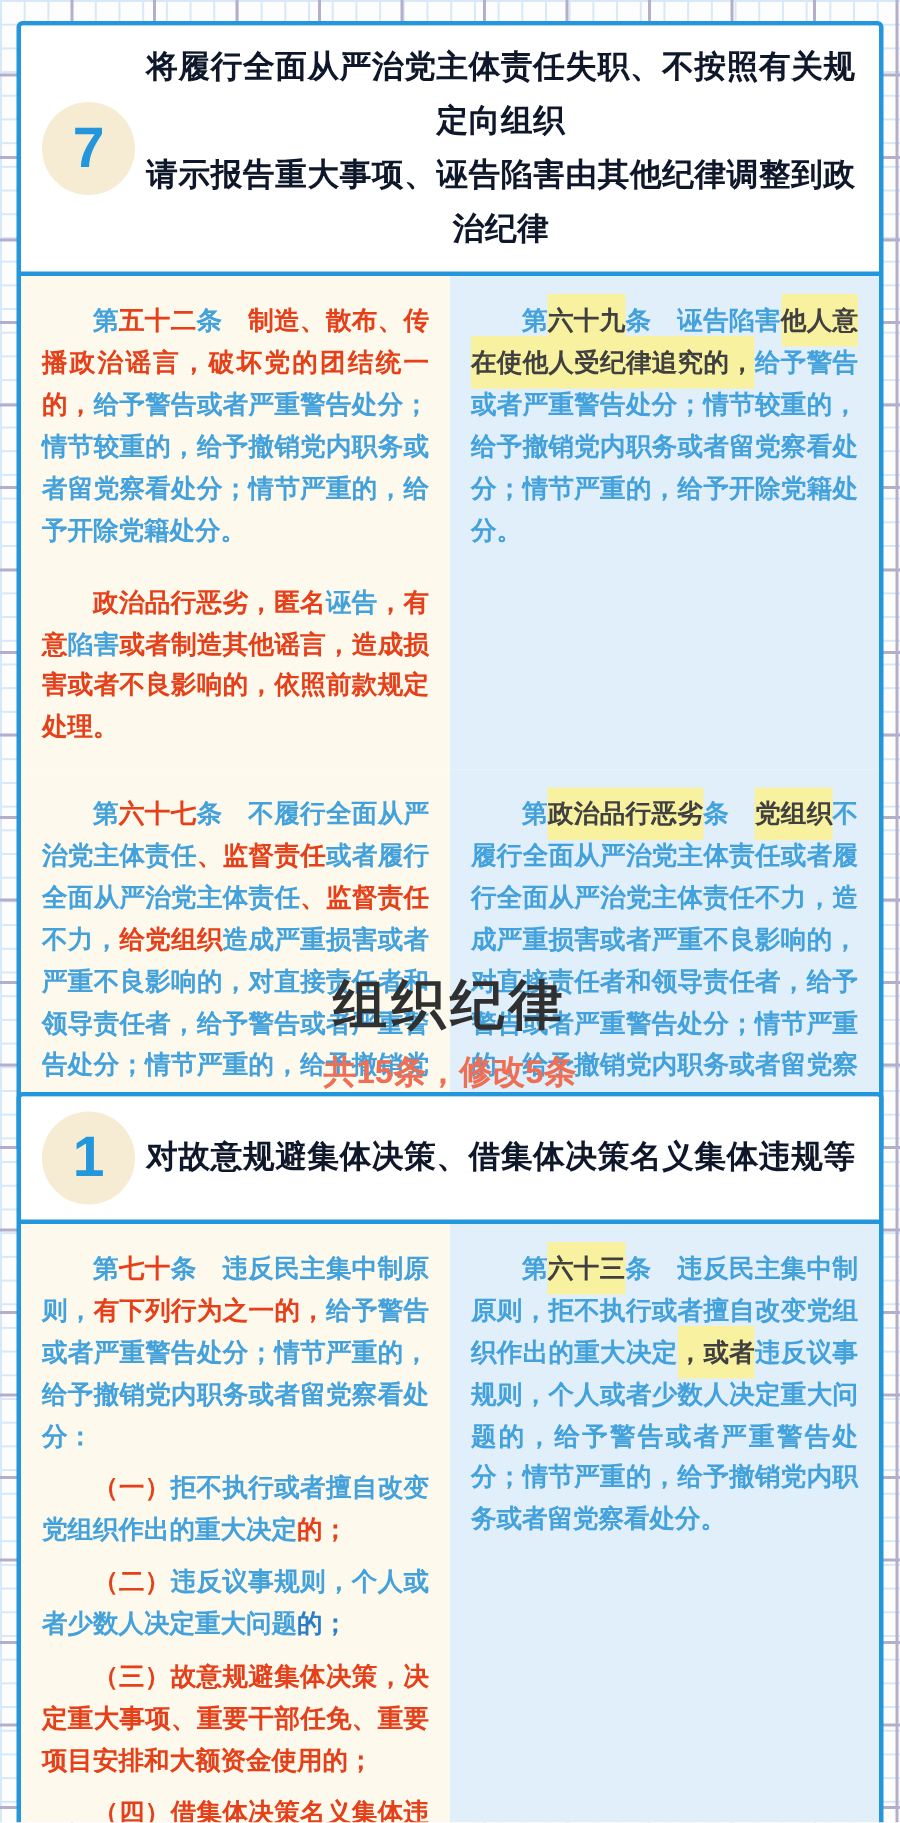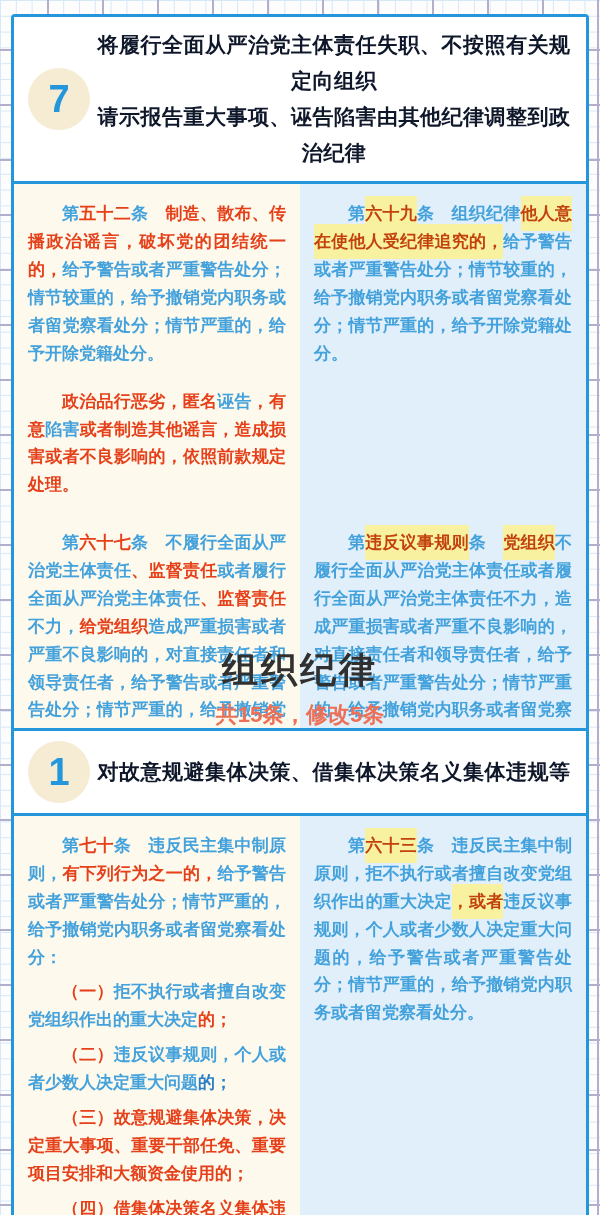--- a/index.html
+++ b/index.html
@@ -76,21 +76,21 @@
   }
   .cell.left  { background: #fdf9ec; }
   .cell.right { background: #e0effa; }
   .para, .item { text-indent: 2em; }
   .para { margin-top: 12px; }
   .para.second { margin-top: 20px; }
   .item { margin-top: 7px; }
   .seg-b  { color: #43a1dc; font-weight: 600; }
   .seg-r  { color: #e54019; font-weight: 700; }
   .seg-bb { color: #2a7fc7; font-weight: 700; }
-  .seg-h  { color: #c2410c; font-weight: 600; background: #f8f2a0; padding: 8px 0; }
+  .seg-h  { color: #404040; font-weight: 600; background: #f8f2a0; padding: 8px 0; }
   .section-divider {
     position: absolute;
     top: 646px;
     left: 0;
     width: 600px;
     text-align: center;
   }
   .section-title {
     font-size: 36px;
     font-weight: 800;
@@ -116,27 +116,27 @@
         <div>将履行全面从严治党主体责任失职、不按照有关规定向组织</div>
         <div>请示报告重大事项、诬告陷害由其他纪律调整到政治纪律</div>
       </div>
     </header>
     <div class="cols">
       <div class="cell left">
         <p class="para"><span class="seg-b">第</span><span class="seg-r">五十二</span><span class="seg-b">条　</span><span class="seg-r">制造、散布、传播政治谣言，破坏党的团结统一的，</span><span class="seg-b">给予警告或者严重警告处分；情节较重的，给予撤销党内职务或者留党察看处分；情节严重的，给予开除党籍处分。</span></p>
         <p class="para second"><span class="seg-r">政治品行恶劣，匿名</span><span class="seg-b">诬告</span><span class="seg-r">，有意</span><span class="seg-b">陷害</span><span class="seg-r">或者制造其他谣言，造成损害或者不良影响的，依照前款规定处理。</span></p>
       </div>
       <div class="cell right">
-        <p class="para"><span class="seg-b">第</span><span class="seg-h">六十九</span><span class="seg-b">条　组织纪律</span><span class="seg-h">他人意在使他人受纪律追究的，</span><span class="seg-b">给予警告或者严重警告处分；情节较重的，给予撤销党内职务或者留党察看处分；情节严重的，给予开除党籍处分。</span></p>
+        <p class="para"><span class="seg-b">第</span><span class="seg-h">六十九</span><span class="seg-b">条　诬告陷害</span><span class="seg-h">他人意在使他人受纪律追究的，</span><span class="seg-b">给予警告或者严重警告处分；情节较重的，给予撤销党内职务或者留党察看处分；情节严重的，给予开除党籍处分。</span></p>
       </div>
       <div class="cell left">
         <p class="para"><span class="seg-b">第</span><span class="seg-r">六十七</span><span class="seg-b">条　不履行全面从严治党主体责任</span><span class="seg-r">、监督责任</span><span class="seg-b">或者履行全面从严治党主体责任</span><span class="seg-r">、监督责任</span><span class="seg-b">不力，</span><span class="seg-r">给党组织</span><span class="seg-b">造成严重损害或者严重不良影响的，对直接责任者和领导责任者，给予警告或者严重警告处分；情节严重的，给予撤销党内职务或者留党察看处分。</span></p>
       </div>
       <div class="cell right">
-        <p class="para"><span class="seg-b">第</span><span class="seg-h">违反议事规则</span><span class="seg-b">条　</span><span class="seg-h">党组织</span><span class="seg-b">不履行全面从严治党主体责任或者履行全面从严治党主体责任不力，造成严重损害或者严重不良影响的，对直接责任者和领导责任者，给予警告或者严重警告处分；情节严重的，给予撤销党内职务或者留党察看处分。</span></p>
+        <p class="para"><span class="seg-b">第</span><span class="seg-h">政治品行恶劣</span><span class="seg-b">条　</span><span class="seg-h">党组织</span><span class="seg-b">不履行全面从严治党主体责任或者履行全面从严治党主体责任不力，造成严重损害或者严重不良影响的，对直接责任者和领导责任者，给予警告或者严重警告处分；情节严重的，给予撤销党内职务或者留党察看处分。</span></p>
       </div>
     </div>
   </section>
 
   <div class="section-divider">
     <div class="section-title">组织纪律</div>
     <div class="section-sub">共15条，修改5条</div>
   </div>
 
   <section class="card" id="card1">

